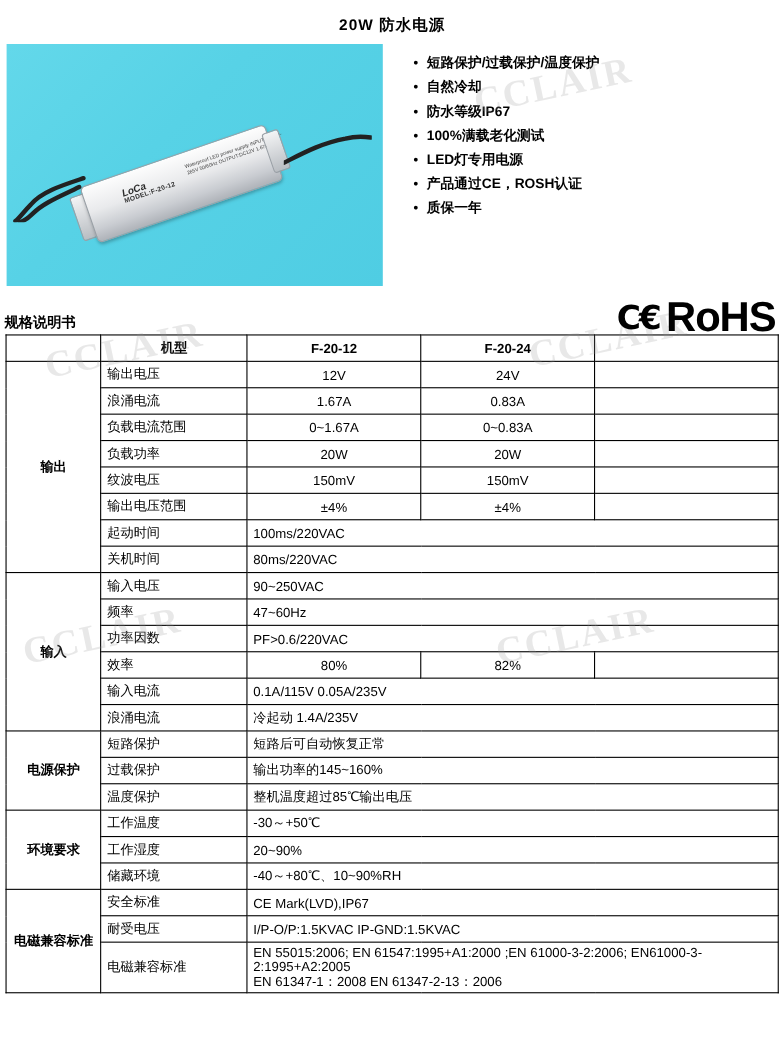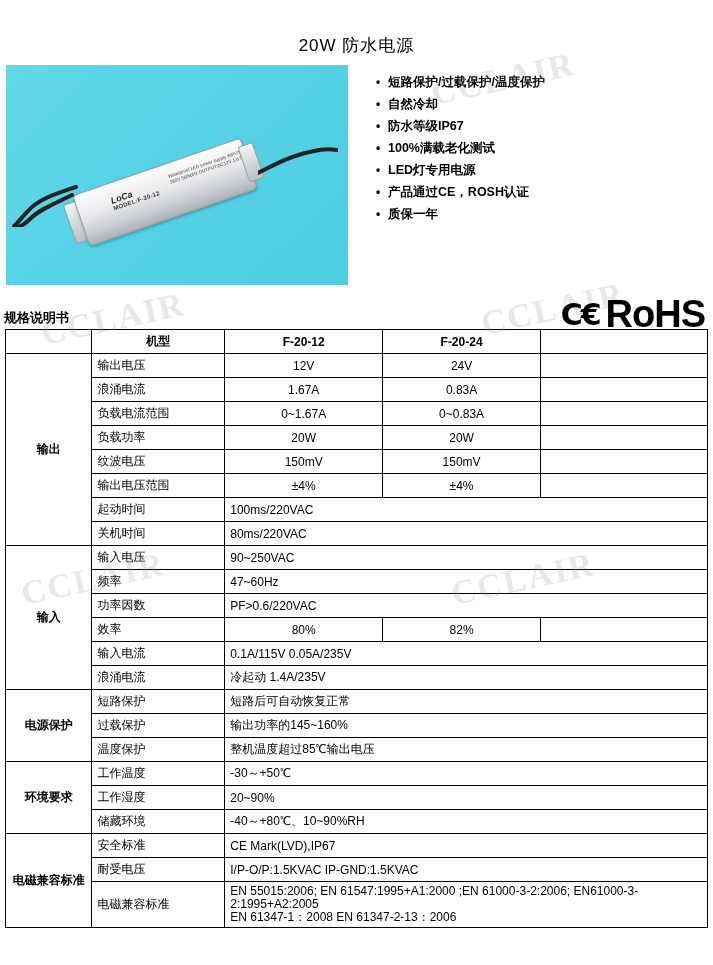--- a/index.html
+++ b/index.html
@@ -12,23 +12,23 @@
     height: 965px;
     position: relative;
     font-family: "Liberation Sans", sans-serif;
     color: #000;
     overflow: hidden;
   }
 
   
   .doc-title {
     text-align: center;
-    font-size: 17px;
-    font-weight: normal;
-    padding-top: 34px;
+    font-size: 14px;
+    font-weight: bold;
+    padding-top: 14px;
     padding-bottom: 8px;
     letter-spacing: 1px;
   }
 
   
   .top-area {
     display: flex;
     align-items: flex-start;
     padding: 0 6px;
     height: 230px;

